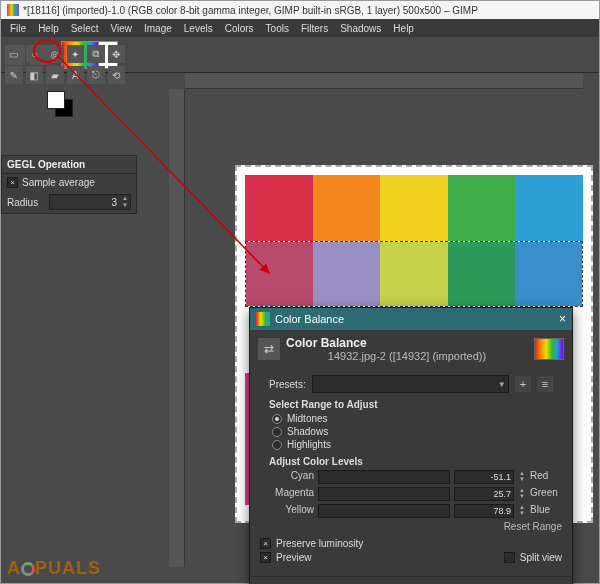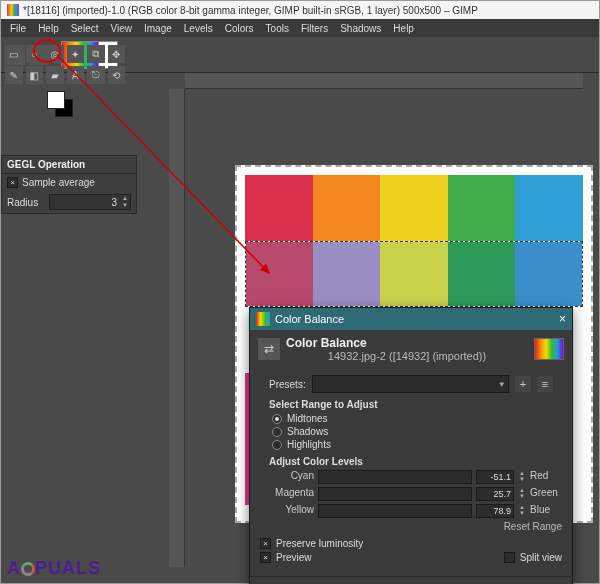--- a/index.html
+++ b/index.html
@@ -64,36 +64,36 @@
 .select-box .caret { font-size: 9px; color: #aaa; }
 .plus-btn, .menu-btn { width: 16px; height: 16px; background: #444; color: #ccc; display: flex; align-items: center; justify-content: center; font-size: 11px; cursor: pointer; }
 
 .radio-row { display: flex; align-items: center; gap: 5px; padding-left: 12px; margin: 2px 0; cursor: pointer; }
 .radio { width: 10px; height: 10px; border-radius: 50%; border: 1px solid #888; background: #2c2c2c; }
 .radio.on::after { content: ''; display: block; width: 4px; height: 4px; background: #ddd; border-radius: 50%; margin: 2px; }
 
 .slider-row { display: flex; align-items: flex-start; gap: 4px; margin: 3px 0; padding-left: 6px; }
 .slider-row .ll { width: 48px; text-align: right; color: #ccc; }
 .slider-row .track { flex: 1; height: 14px; background: #2c2c2c; border: 1px solid #1a1a1a; position: relative; }
-.slider-row .val { width: 38px; background: #2c2c2c; border: 1px solid #1a1a1a; color: #ddd; font-size: 9px; padding: 1px 2px; text-align: right; }
+.slider-row .val { width: 60px; background: #2c2c2c; border: 1px solid #1a1a1a; color: #ddd; font-size: 9px; padding: 1px 2px; text-align: right; }
 .slider-row .sp { width: 8px; display: flex; flex-direction: column; }
 .slider-row .sp span { font-size: 6px; line-height: 6px; color: #aaa; text-align: center; cursor: pointer; }
 .slider-row .lr { width: 32px; color: #ccc; }
 
 .reset-link { text-align: right; color: #bbb; font-size: 10px; margin: 3px 0 6px; cursor: pointer; }
 
 .chk-row { display: flex; align-items: center; gap: 5px; margin: 3px 0; cursor: pointer; }
 .chk { width: 11px; height: 11px; background: #2c2c2c; border: 1px solid #1a1a1a; display: flex; align-items: center; justify-content: center; font-size: 8px; color: #ddd; }
 
 .dlg-btns { display: flex; gap: 6px; padding: 8px 10px 10px; border-top: 1px solid #2a2a2a; margin-top: 4px; }
 .dlg-btns button { flex: 1; background: #4a4a4a; border: 1px solid #2a2a2a; color: #ddd; font-size: 10px; padding: 4px 0; cursor: pointer; }
 
 .red-circle { position: absolute; left: 32px; top: 38px; width: 28px; height: 24px; border: 2px solid #d00; border-radius: 50%; pointer-events: none; }
 
-.watermark { position: absolute; left: 6px; bottom: 4px; font-size: 18px; font-weight: bold; color: #4c1d95; letter-spacing: 1px; font-family: Arial, sans-serif; }
+.watermark { position: absolute; left: 6px; bottom: 4px; font-size: 18px; font-weight: bold; color: #a16207; letter-spacing: 1px; font-family: Arial, sans-serif; }
 .watermark .o { display: inline-block; width: 14px; height: 14px; border: 3px solid #888; border-top-color: #6a6; border-right-color: #c55; border-radius: 50%; vertical-align: -2px; }
 
 svg.arrow { position: absolute; left: 38px; top: 42px; pointer-events: none; }
 </style>
 </head>
 <body>
 
 <div class="frame">
 
 <div class="titlebar">

